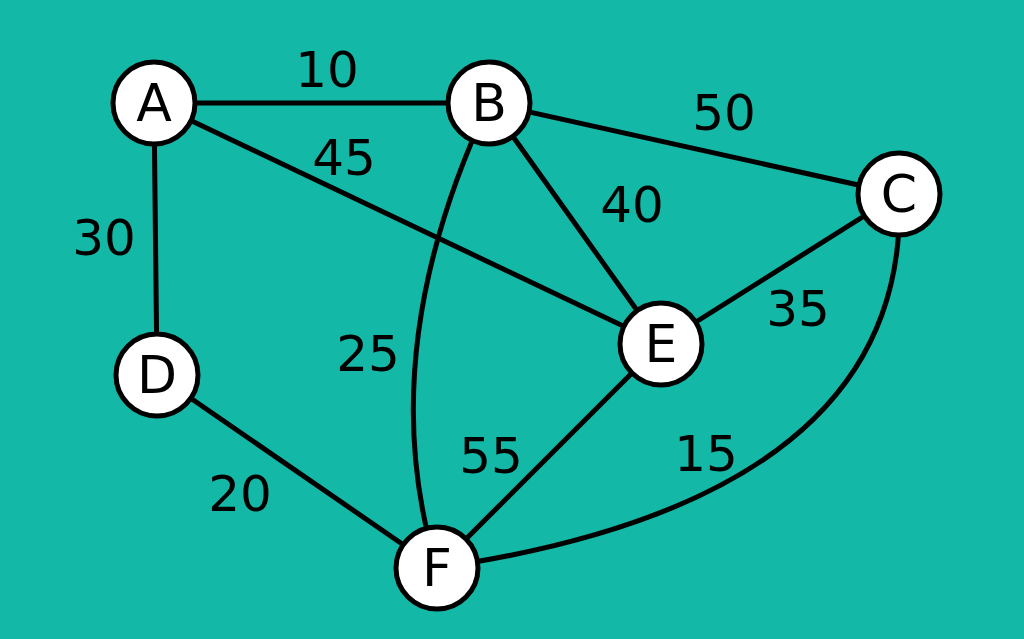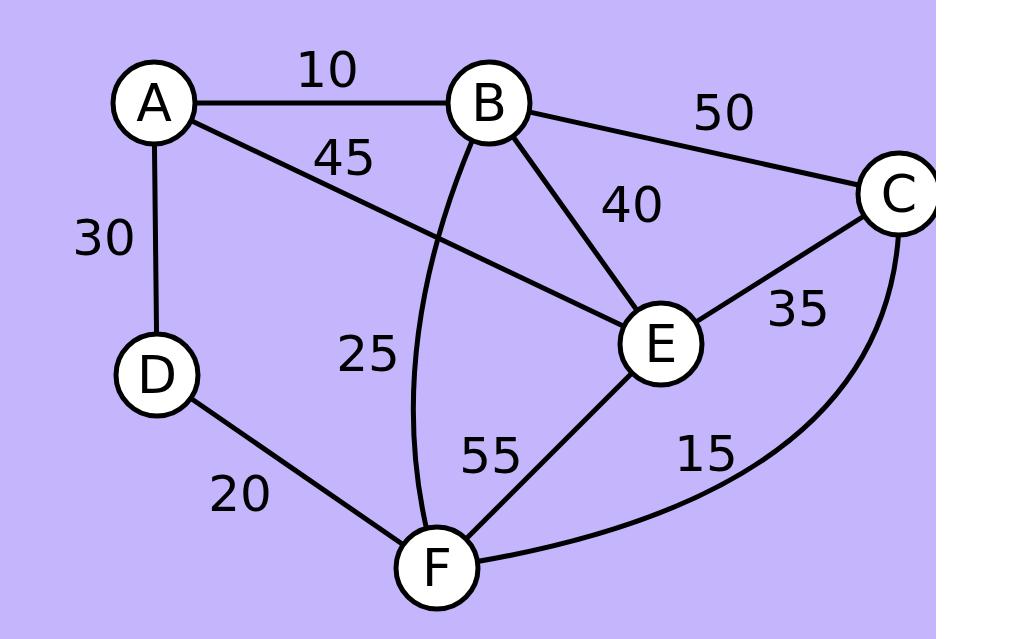--- a/index.html
+++ b/index.html
@@ -2,23 +2,23 @@
 <html><head>
 <meta charset="utf-8">
 <style>
   html, body {
     margin: 0;
     padding: 0;
     background: #ffffff;
   }
   .stage {
     position: relative;
-    width: 936px;
+    width: 1024px;
     height: 639px;
-    background: #c4b5fd;
+    background: #14b8a6;
     overflow: hidden;
   }
   svg {
     display: block;
     width: 1024px;
     height: 639px;
   }
   .edge-line {
     fill: none;
     stroke-linecap: round;

